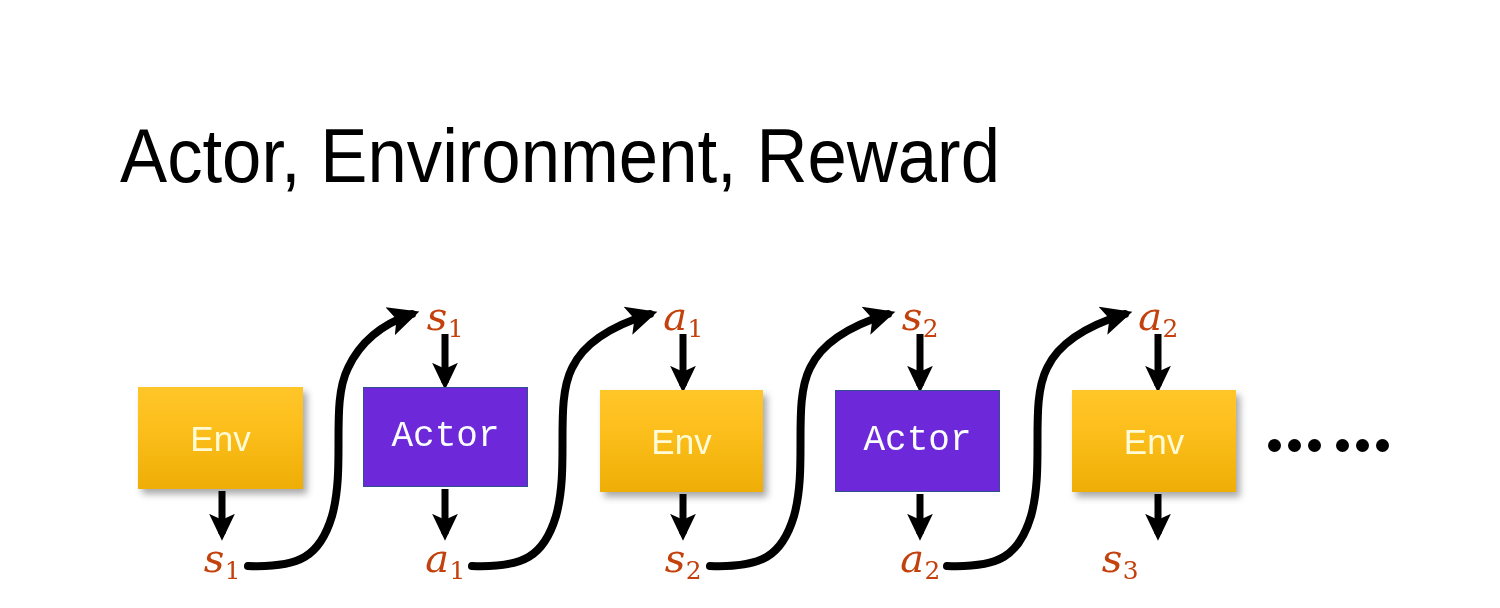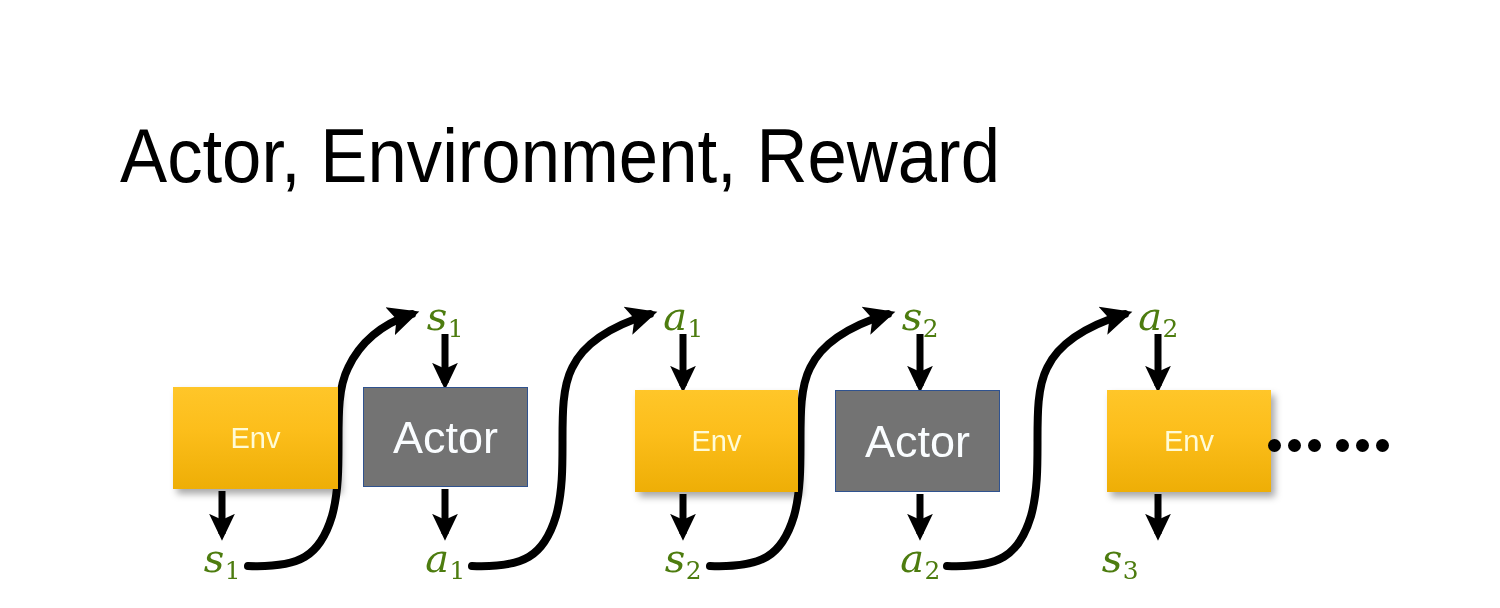--- a/index.html
+++ b/index.html
@@ -49,40 +49,40 @@
     align-items: center;
     justify-content: center;
     font-family: "Liberation Sans", sans-serif;
     font-weight: 400;
     line-height: 1;
     white-space: nowrap;
   }
   .node.env {
     background: linear-gradient(180deg, #FFC629 0%, #FCBE1B 42%, #EEAE06 100%);
     color: #FFFBD6;
-    font-size: 29px;
+    font-size: 35px;
     border: none;
     box-shadow: 4px 5px 7px rgba(0,0,0,0.34);
-    margin-left: 35px;
   }
   .node.actor {
-    background: #737373;
+    background: #6d28d9;
     color: #FAFDFF;
-    font-size: 45px;
+    font-size: 36px;
     border: 1.5px solid #2F528F;
     box-shadow: none;
+    font-family: Liberation Mono, monospace;
   }
 
   
   .mathlabel {
     position: absolute;
     font-family: "DejaVu Serif", "Liberation Serif", serif;
     font-style: italic;
     font-size: 40px;
-    color: #4d7c0f;
+    color: #c2410c;
     white-space: nowrap;
     line-height: 1;
     transform: translate(-50%, 0);
   }
   .mathlabel sub {
     font-family: "DejaVu Serif", "Liberation Serif", serif;
     font-style: normal;
     font-size: 0.62em;
     vertical-align: baseline;
     position: relative;

